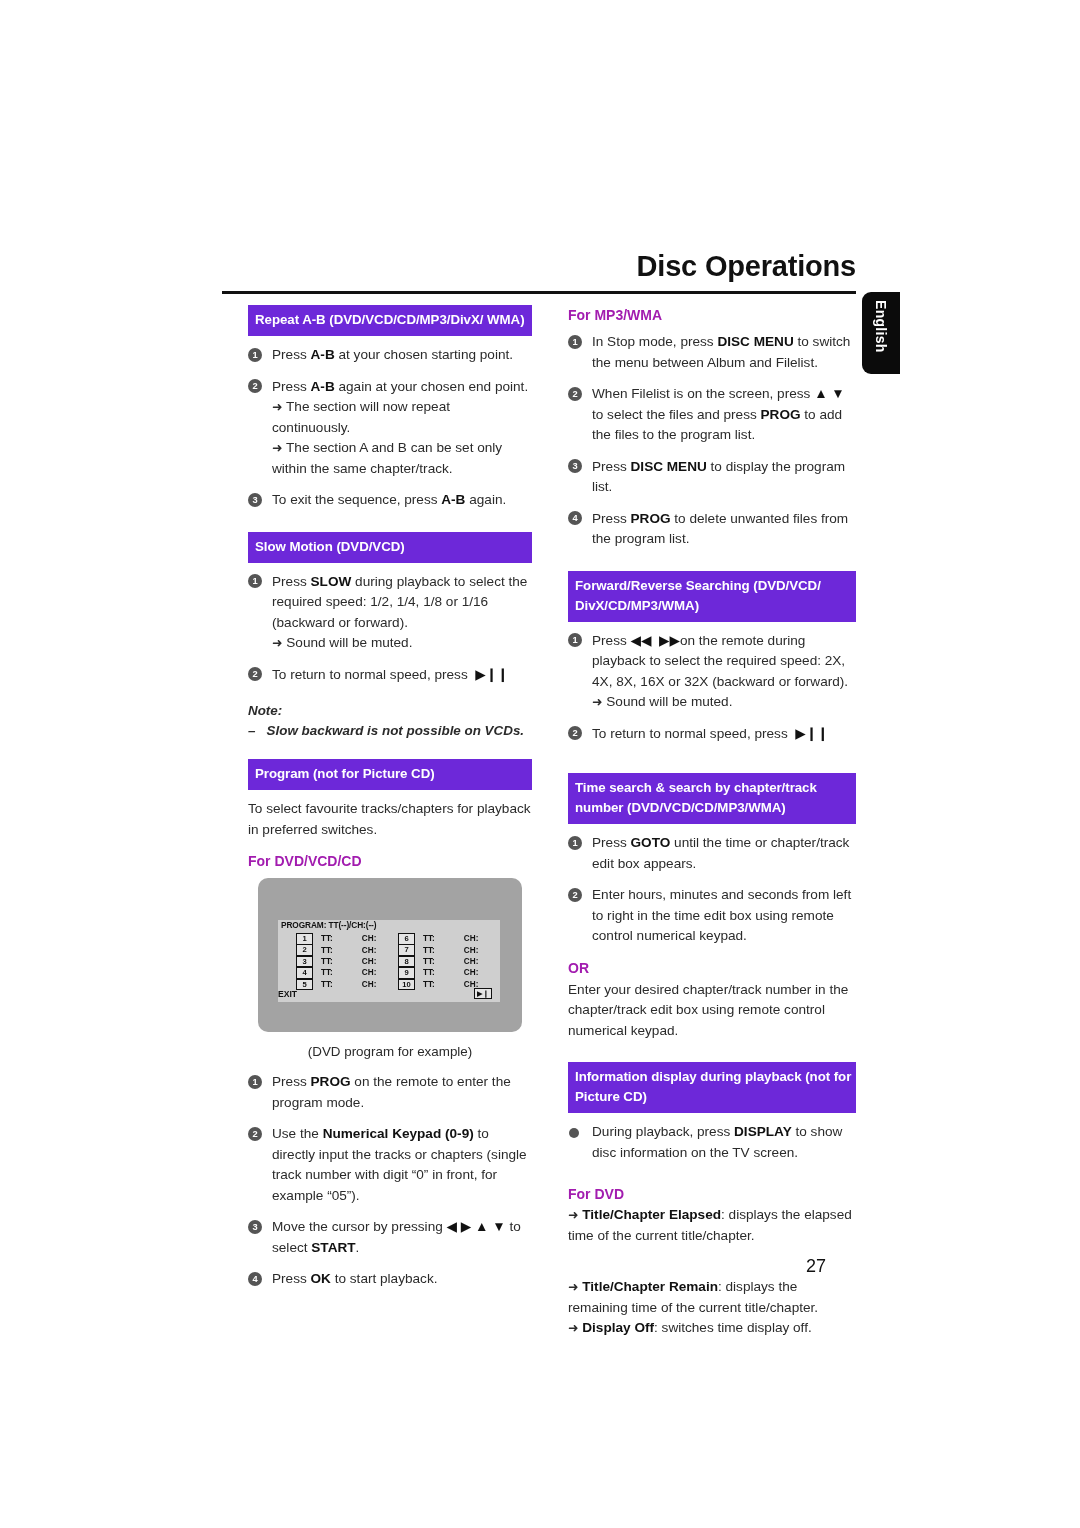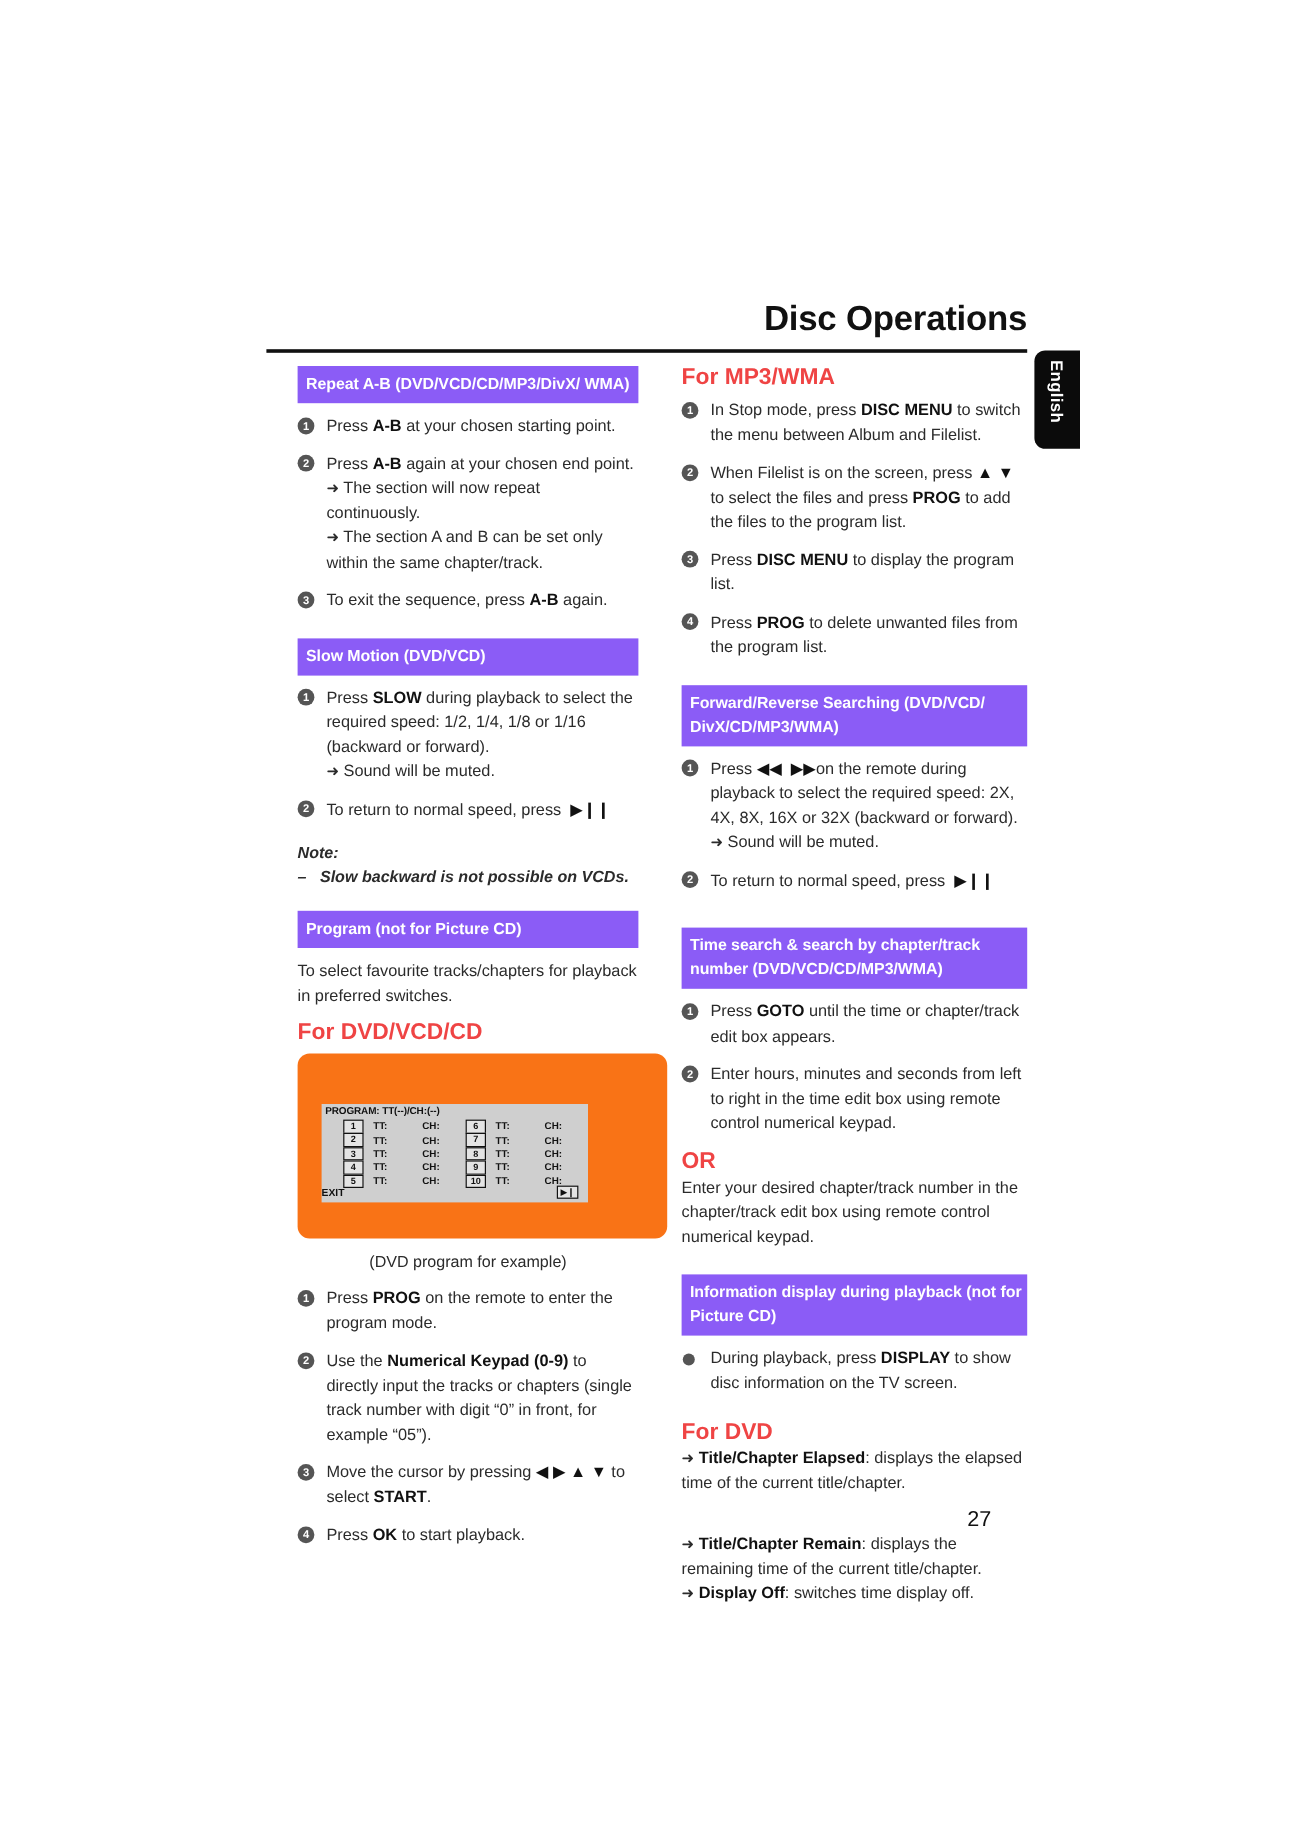--- a/index.html
+++ b/index.html
@@ -33,51 +33,51 @@
     letter-spacing:0.3px;
   }
 
   
   .col{position:absolute;top:305px;}
   .col-left{left:248px;width:284px;}
   .col-right{left:568px;width:288px;}
 
   
   .bar{
-    background:#8b5cf6;color:#ffffff;font-weight:bold;
+    background:#6d28d9;color:#ffffff;font-weight:bold;
     font-size:13.3px;line-height:20px;
     padding:5px 0 6px 7px;margin-bottom:9px;
     letter-spacing:-0.05px;
   }
 
   
   .p{font-size:13.6px;line-height:20.5px;color:#2b2b2b;margin:0 0 11px 0;}
   .p b{color:#111;font-weight:bold;}
   .step{position:relative;padding-left:24px;font-size:13.6px;line-height:20.5px;color:#2b2b2b;margin:0 0 11px 0;}
   .step .num{
     position:absolute;left:0;top:2.5px;width:14px;height:14px;border-radius:50%;
     background:#555;color:#fff;font-size:9.3px;font-weight:bold;
     text-align:center;line-height:14px;
   }
   .step b{color:#111;font-weight:bold;}
   .sub{display:block;}
   .arr{font-weight:bold;font-size:12.5px;}
   .bullet-dot{position:absolute;left:1px;top:6px;width:10px;height:10px;border-radius:50%;background:#555;}
-  .sub-head{font-size:19px;font-weight:bold;color:#ef4444;margin:0 0 7px 0;line-height:20px;}
+  .sub-head{font-size:14px;font-weight:bold;color:#a21caf;margin:0 0 7px 0;line-height:20px;}
   .note{font-style:italic;font-size:13.4px;line-height:20px;color:#2b2b2b;margin:16px 0 0 0;}
   .note .nh{font-weight:bold;}
   .note .ni{display:block;margin-top:0;padding-left:18px;text-indent:-18px;font-weight:bold;}
   .caption{text-align:center;font-size:13.4px;color:#2b2b2b;margin:12px 0 13px 0;}
   .spacer-18{height:18px;}
   .spacer-10{height:10px;}
 
   
   .fig{
-    background:#f97316;border-radius:10px;
-    width:264px;height:154px;margin:4px auto 0 auto;position:relative;padding-left:44px;
+    background:#a3a3a3;border-radius:10px;
+    width:264px;height:154px;margin:4px auto 0 auto;position:relative;
   }
   .fig-inner{
     position:absolute;left:20px;top:42px;width:222px;height:82px;
     background:#cfcfcf;
   }
   .fig-title{
     position:absolute;left:3px;top:0px;font-size:8.3px;font-weight:bold;
     color:#111;letter-spacing:-0.1px;white-space:nowrap;
   }
   .fig-rows{position:absolute;left:0;top:13px;width:222px;}

